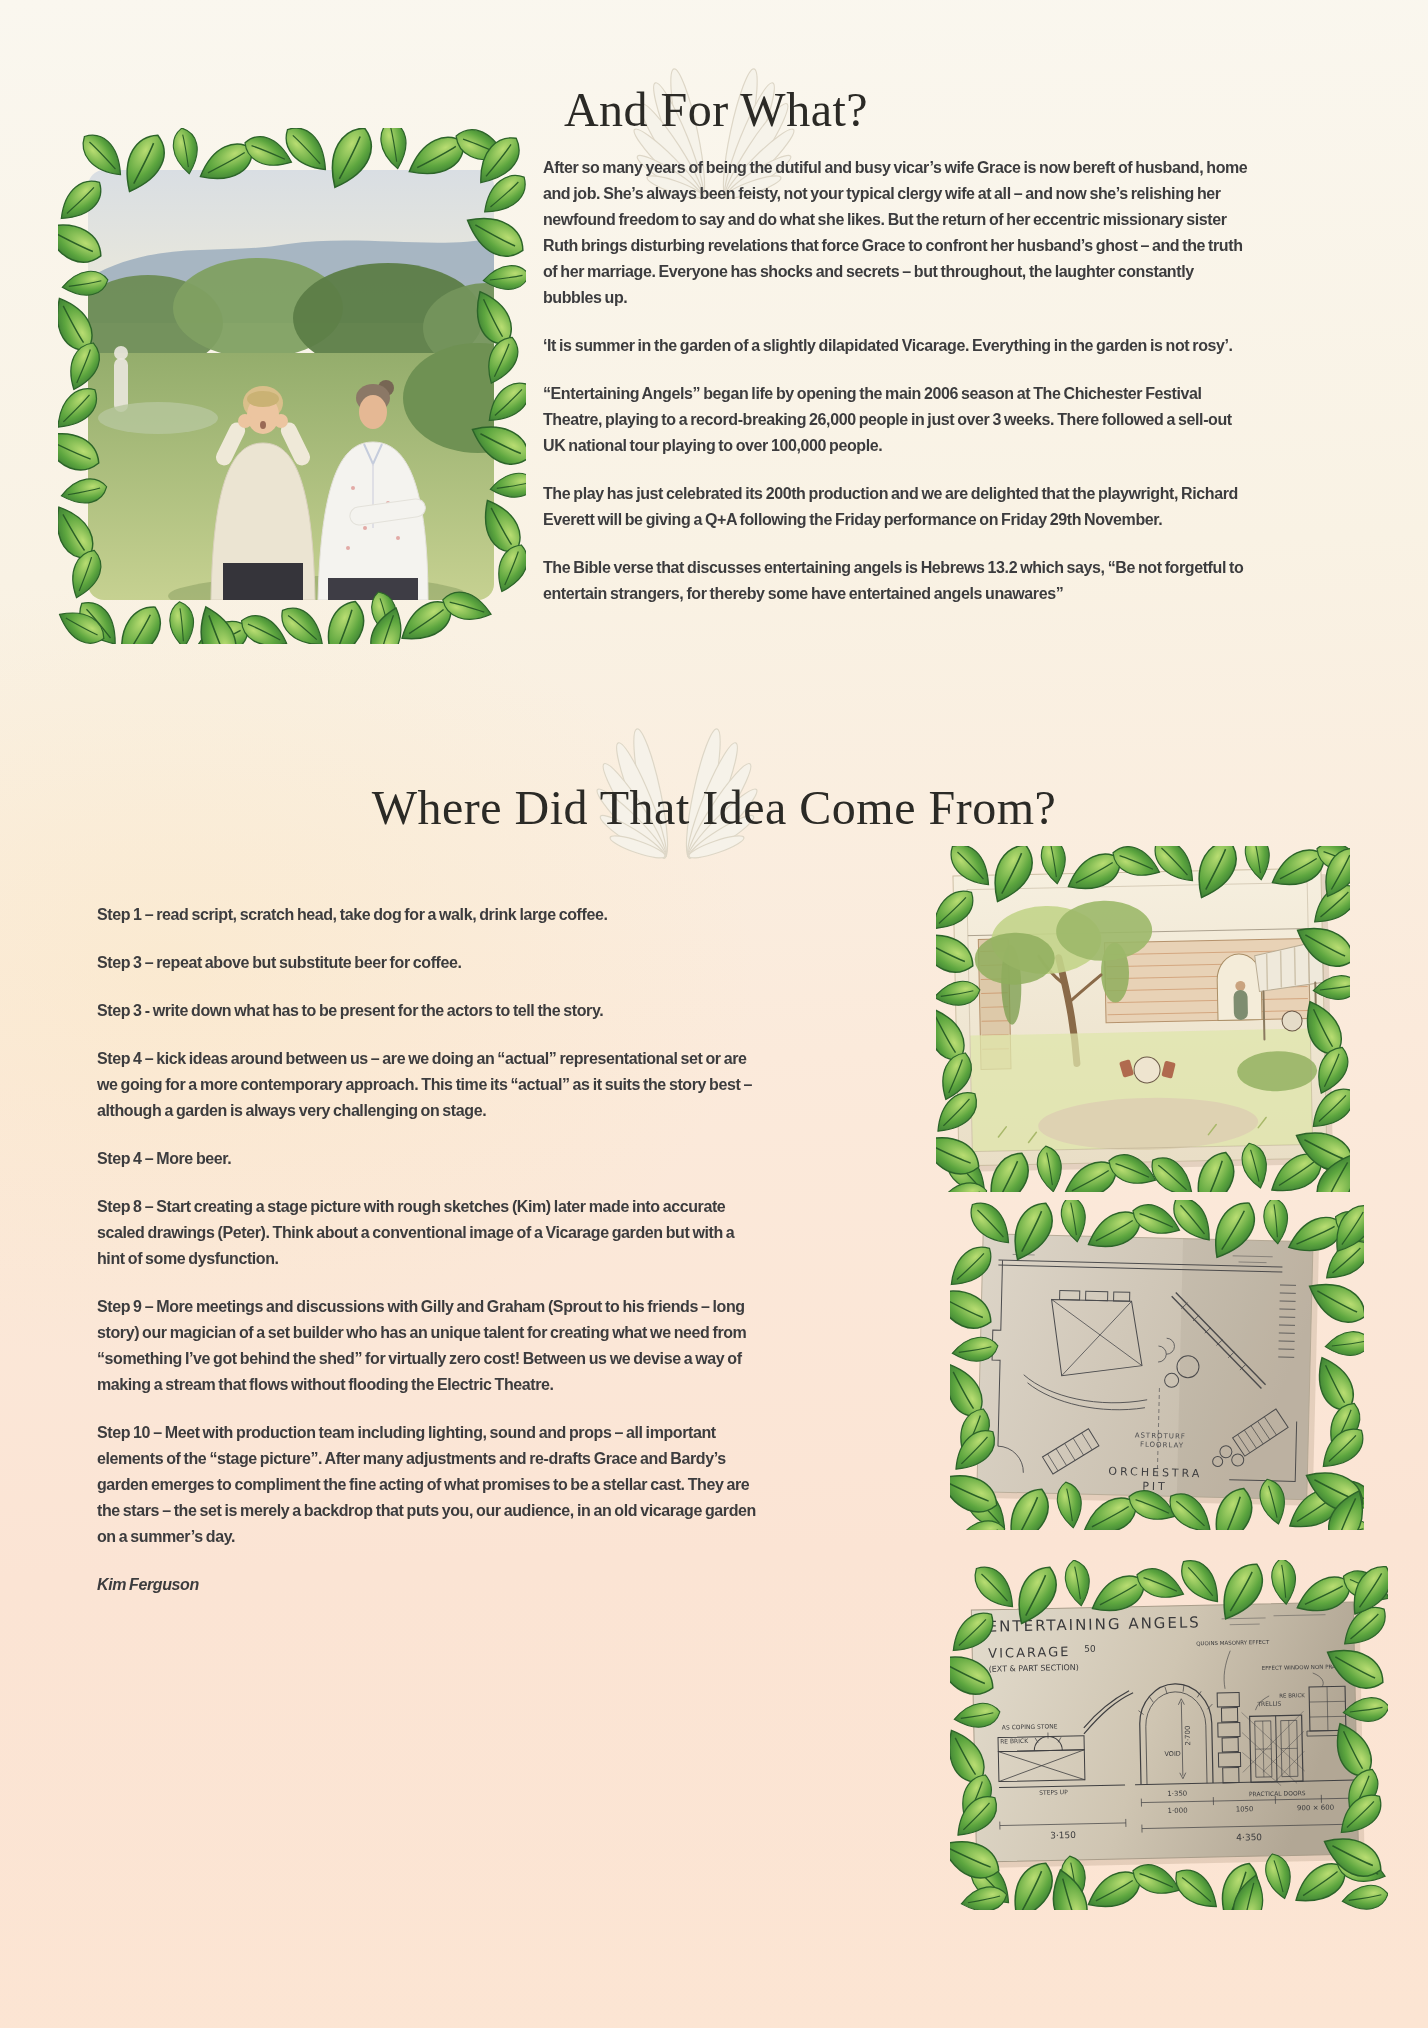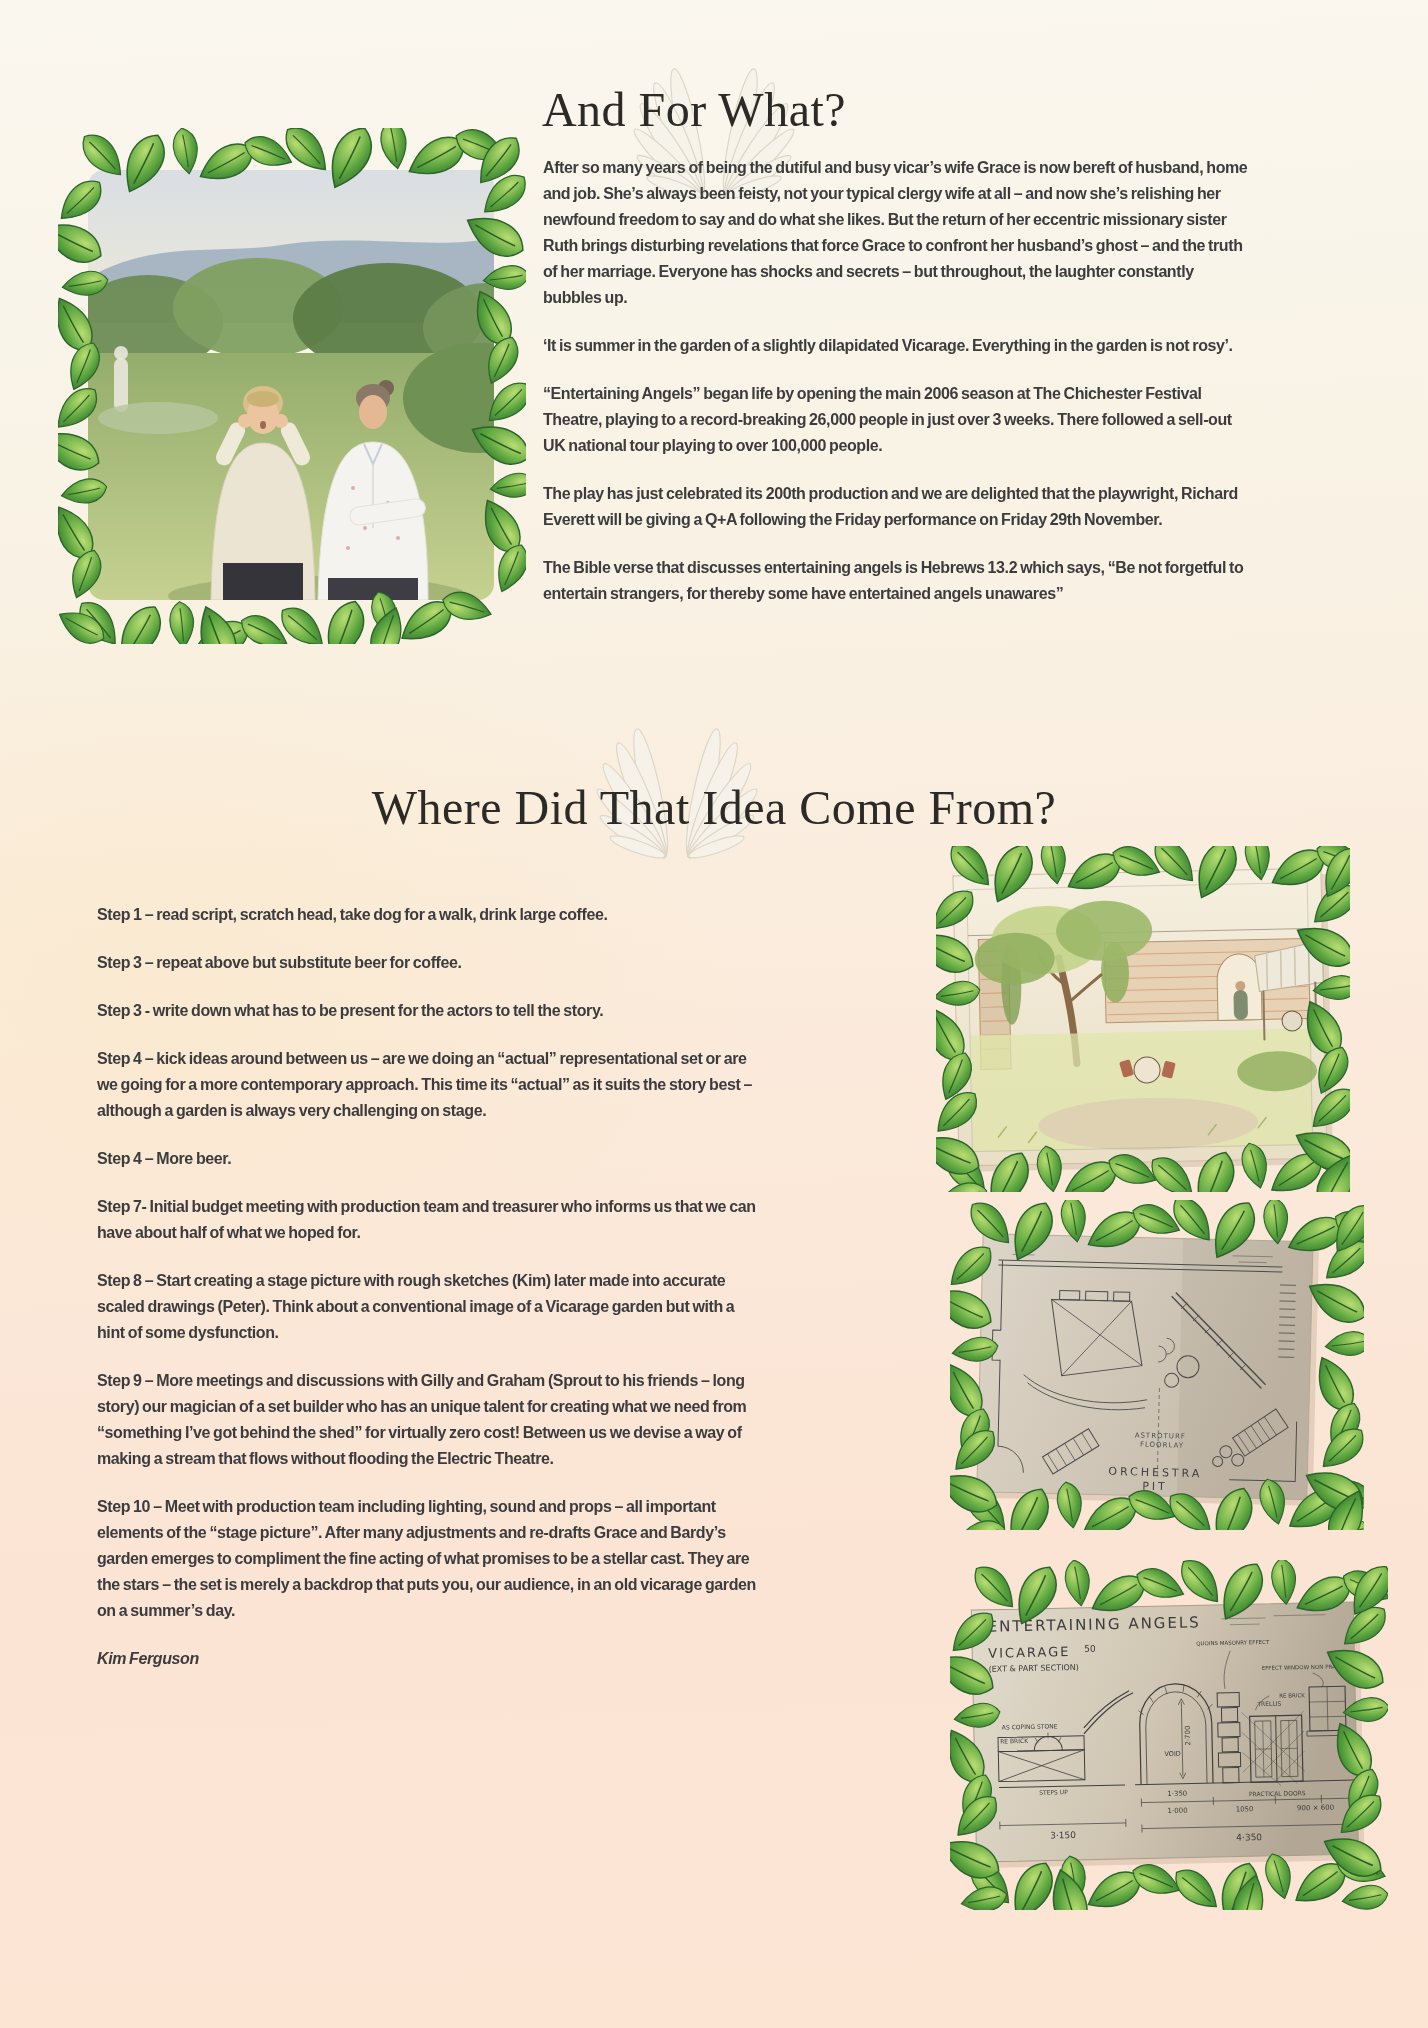--- a/index.html
+++ b/index.html
@@ -78,21 +78,21 @@
   <svg class="wings" style="left:584px;top:28px" width="260" height="172" viewBox="0 0 260 172">
     <g fill="#f6f3ea" stroke="#ddd6c6" stroke-width="1.2" opacity="0.97">
       <g transform="translate(143,168) rotate(9)">
           <use href="#wingR"></use>
         </g>
       <g transform="translate(117,168) scale(-1,1) rotate(9)">
           <use href="#wingR"></use>
         </g>
     </g>
   </svg>
-  <div class="title" style="left:694px;top:82px">And For What?</div>
+  <div class="title" style="left:716px;top:82px">And For What?</div>
 
   <div class="photo" style="left:58px;top:128px;width:468px;height:516px">
     <svg width="468" height="516" viewBox="0 0 468 516">
       <defs>
           <clipPath id="pc">
             <rect x="30" y="42" width="406" height="430" rx="16"></rect>
           </clipPath>
         </defs>
       <g clip-path="url(#pc)">
         <rect x="30" y="42" width="406" height="150" fill="url(#sky)"></rect>
@@ -171,21 +171,20 @@
     </g>
   </svg>
   <div class="title" style="left:714px;top:780px">Where Did That Idea Come From?</div>
 
   <div class="bodycol" style="left:97px;top:902px;width:660px">
     <p>Step 1 – read script, scratch head, take dog for a walk, drink large coffee.</p>
     <p>Step 3 – repeat above but substitute beer for coffee.</p>
     <p>Step 3 - write down what has to be present for the actors to tell the story.</p>
     <p>Step 4 – kick ideas around between us – are we doing an “actual” representational set or are we going for a more contemporary approach. This time its “actual” as it suits the story best – although a garden is always very challenging on stage.</p>
     <p>Step 4 – More beer.</p>
-    <p>Step 7- Initial budget meeting with production team and treasurer who informs us that we can have about half of what we hoped for.</p>
     <p>Step 8 – Start creating a stage picture with rough sketches (Kim) later made into accurate scaled drawings (Peter). Think about a conventional image of a Vicarage garden but with a hint of some dysfunction.</p>
     <p>Step 9 – More meetings and discussions with Gilly and Graham (Sprout to his friends – long story) our magician of a set builder who has an unique talent for creating what we need from “something I’ve got behind the shed” for virtually zero cost! Between us we devise a way of making a stream that flows without flooding the Electric Theatre.</p>
     <p>Step 10 – Meet with production team including lighting, sound and props – all important elements of the “stage picture”. After many adjustments and re-drafts Grace and Bardy’s garden emerges to compliment the fine acting of what promises to be a stellar cast. They are the stars – the set is merely a backdrop that puts you, our audience, in an old vicarage garden on a summer’s day.</p>
     <p class="byline">Kim Ferguson</p>
   </div>
 
   <div class="frame" style="left:936px;top:846px;width:414px;height:346px">
     <svg width="414" height="346" viewBox="0 0 414 346">
       <g transform="rotate(-1.2 207 173)">
         <rect x="26" y="32" width="368" height="290" fill="rgba(110,85,55,0.16)"></rect>

